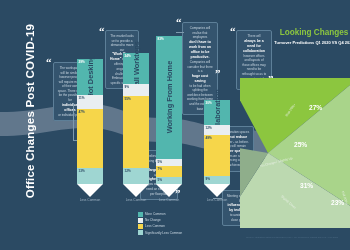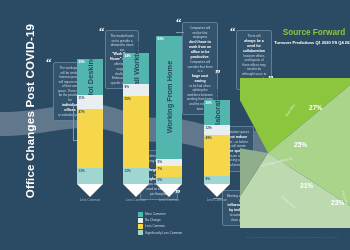--- a/index.html
+++ b/index.html
@@ -262,21 +262,21 @@
       <div class="lg-row">
         <span class="lg-sw" style="background: rgb(246, 214, 74);"></span>
         <span class="lg-tx">Less Common</span>
       </div>
       <div class="lg-row">
         <span class="lg-sw" style="background: rgb(159, 214, 210);"></span>
         <span class="lg-tx">Significantly Less Common</span>
       </div>
     </div>
 
-  <div class="lf-title">Source Forward</div>
+  <div class="lf-title">Looking Changes</div>
   <div class="lf-sub">Turnover Predictions Q1 2020 VS Q4 2020</div>
 
   <svg class="pie" viewBox="0 0 150 150">
     <g id="pie-g">
         <path d="M28,75 L-28.336587534306865,-30.953711143071246 A120,120 0 0 1 120.32794660562742,-1.6521381018716994 Z" fill="#8cc63f"></path>
         <path d="M28,75 L120.32794660562742,-1.6521381018716994 A120,120 0 0 1 128.8679924194821,140.0049852339288 Z" fill="#a9d48a"></path>
         <path d="M28,75 L128.8679924194821,140.0049852339288 A120,120 0 0 1 -36.8288384573186,175.98129383343672 Z" fill="#bcd9b0"></path>
         <path d="M28,75 L-36.8288384573186,175.98129383343672 A120,120 0 0 1 -90.38865939283633,55.40088453100529 Z" fill="#8fae8b"></path>
       </g>
   </svg>

